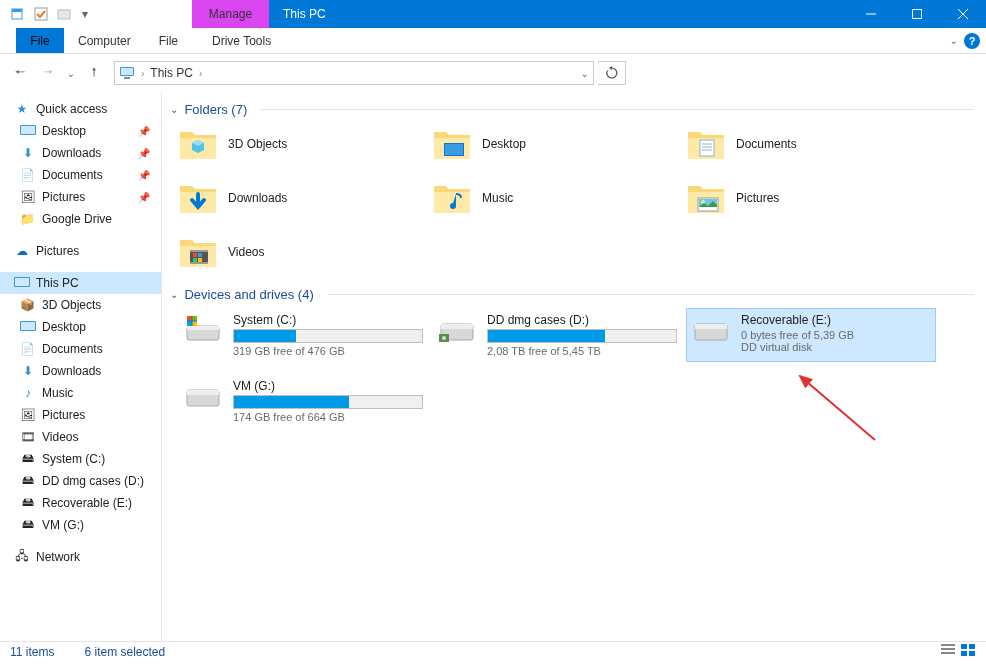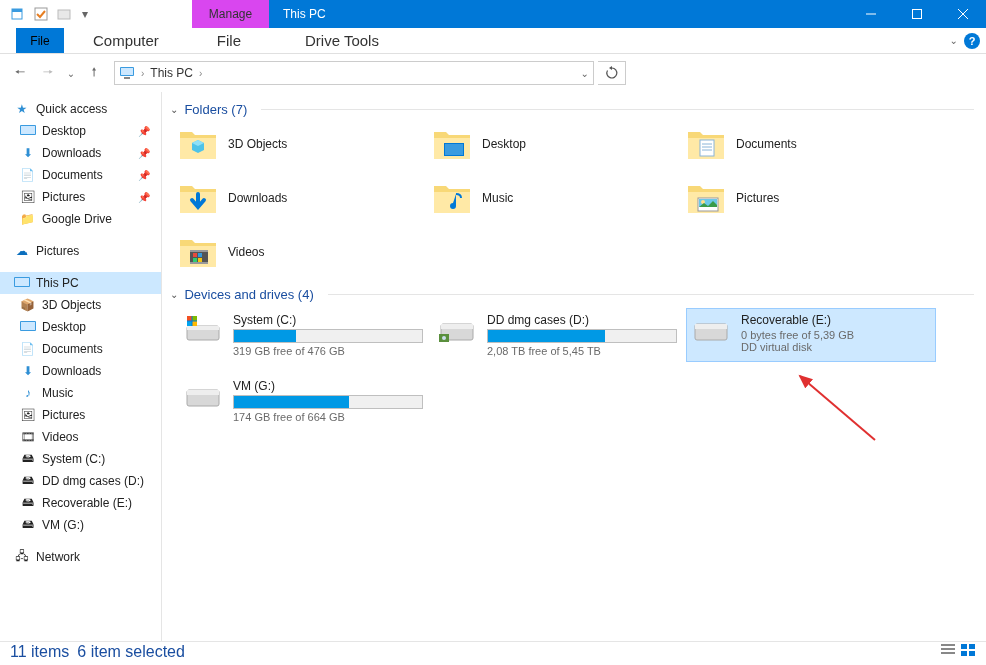--- a/index.html
+++ b/index.html
@@ -11,21 +11,21 @@
 .qat-item { width: 22px; height: 22px; display: flex; align-items: center; justify-content: center; }
 .tab-manage { width: 77px; background: #d946ef; color: #333; display: flex; align-items: center; justify-content: center; font-size: 12px; margin-left: 100px; }
 .tab-thispc { width: 100px; background: #0078d7; color: #fff; display: flex; align-items: center; justify-content: center; font-size: 12px; }
 .titlebar-fill { flex: 1; background: #0078d7; }
 .win-controls { display: flex; background: #0078d7; }
 .win-btn { width: 46px; display: flex; align-items: center; justify-content: center; color: #fff; }
 
 
 .ribbon { height: 26px; background: #fff; display: flex; align-items: stretch; border-bottom: 1px solid #e0e0e0; }
 .ribbon-file { width: 48px; background: #0078d7; color: #000000; display: flex; align-items: center; justify-content: center; font-size: 12px; margin-left: 16px; }
-.ribbon-tab { padding: 0 29px; display: flex; align-items: center; color: #333; font-size: 15px; }
+.ribbon-tab { padding: 0 14px; display: flex; align-items: center; color: #333; font-size: 12px; }
 .ribbon-tab.drive { margin-left: 6px; }
 .ribbon-right { margin-left: auto; display: flex; align-items: center; padding-right: 6px; gap: 6px; }
 .help-icon { width: 16px; height: 16px; border-radius: 50%; background: #0078d7; color: #fff; display: flex; align-items: center; justify-content: center; font-size: 11px; font-weight: bold; }
 
 
 .navbar { height: 38px; display: flex; align-items: center; padding: 0 8px; gap: 4px; }
 .nav-btn { width: 24px; height: 24px; display: flex; align-items: center; justify-content: center; color: #6a6a6a; }
 .nav-btn.disabled { color: #bcbcbc; }
 .addr { flex: 1; height: 24px; border: 1px solid #ccc; display: flex; align-items: center; padding: 0 4px; gap: 6px; font-size: 12px; color: #333; margin-left: 4px; max-width: 480px; }
 .addr-refresh { width: 28px; height: 24px; border: 1px solid #ccc; border-left: 0; display: flex; align-items: center; justify-content: center; }
@@ -55,21 +55,21 @@
 .drives-grid { display: grid; grid-template-columns: repeat(3, 250px); row-gap: 12px; column-gap: 4px; margin: 6px 0 0 8px; }
 .drive-item { display: flex; gap: 10px; padding: 4px; border: 1px solid transparent; }
 .drive-item.sel { background: #cde8ff; border: 1px solid #99ccff; }
 .drive-icon { width: 40px; height: 32px; display: flex; align-items: center; justify-content: center; }
 .drive-body { flex: 1; }
 .drive-name { font-size: 12px; color: #222; margin-bottom: 2px; }
 .drive-bar { width: 190px; height: 14px; border: 1px solid #bfbfbf; background: #f0f0f0; position: relative; margin-bottom: 2px; }
 .drive-bar-fill { position: absolute; top: 0; left: 0; bottom: 0; background: #0099e5; }
 .drive-free { font-size: 11px; color: #6a6a6a; }
 
-.statusbar { height: 20px; border-top: 1px solid #e5e5e5; display: flex; align-items: center; padding: 0 10px; gap: 8px; font-size: 16px; color: #1a4ea0; }
+.statusbar { height: 20px; border-top: 1px solid #e5e5e5; display: flex; align-items: center; padding: 0 10px; gap: 30px; font-size: 12px; color: #1a4ea0; }
 .statusbar .views { margin-left: auto; display: flex; gap: 4px; color: #888; }
 
 
 .annotation-arrow { position: absolute; pointer-events: none; }
 
 
 .folder-svg-back { fill: #f8d877; }
 .folder-svg-front { fill: #ffe9a6; }
 </style>
 </head>

